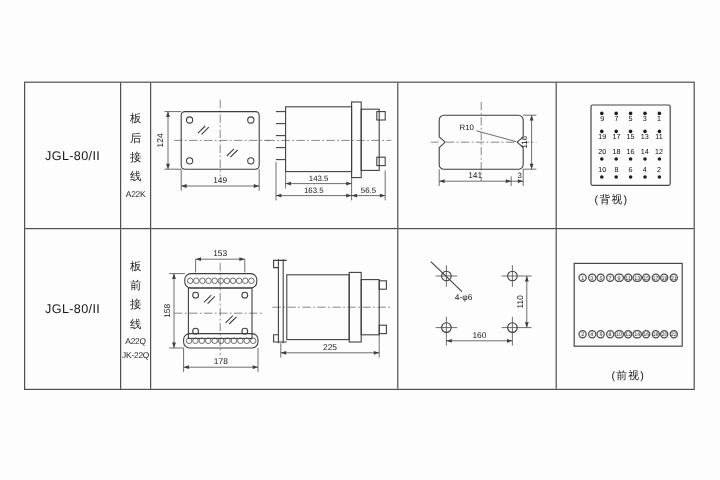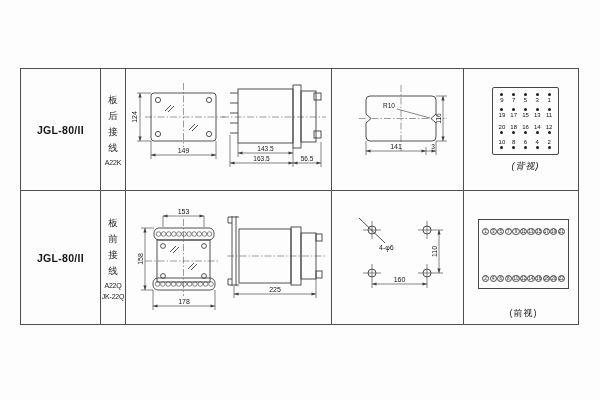--- a/index.html
+++ b/index.html
@@ -4,21 +4,21 @@
 <style>
   html,body{margin:0;padding:0;}
   body{width:600px;height:400px;background:#fdfdfd;position:relative;overflow:hidden;
        font-family:"Liberation Sans","DejaVu Sans",sans-serif;color:#1c1c1c;}
   .tbl{position:absolute;left:20px;top:68px;width:557px;height:255px;
        border:1px solid #4f4f4f;box-sizing:content-box;}
   .cell{position:absolute;box-sizing:border-box;}
   .br{border-right:1px solid #4f4f4f;}
   .bb{border-bottom:1px solid #4f4f4f;}
   .model-cell{display:flex;align-items:center;justify-content:center;}
-  .model{font-size:10.5px;letter-spacing:0.3px;color:#161616;font-weight:bold;}
+  .model{font-size:10.5px;letter-spacing:0.3px;color:#161616;}
   .wiring-cell{display:flex;flex-direction:column;align-items:center;justify-content:center;}
   .wchar{font-size:9.5px;line-height:10px;margin:3px 0;}
   .wcode{font-size:7px;line-height:8px;margin-top:3px;letter-spacing:-0.2px;}
   svg{position:absolute;overflow:visible;}
   svg text{font-size:7px;fill:#161616;}
   text.sm{font-size:6.5px;}
   .tbox{position:absolute;border:1px solid #474747;border-radius:2px;background:#fdfdfd;
         display:grid;grid-template-columns:repeat(5,1fr);grid-template-rows:repeat(4,1fr);
         padding:2px 3px;box-sizing:border-box;}
   .tcell{display:flex;flex-direction:column;align-items:center;justify-content:center;gap:1px;}
@@ -234,21 +234,21 @@
         </div>
         <div class="tcell">
           <div class="tnum">4</div>
           <div class="tdot"></div>
         </div>
         <div class="tcell">
           <div class="tnum">2</div>
           <div class="tdot"></div>
         </div>
       </div>
-    <div class="caption" style="left:28px;top:91px;width:67px;font-style:italic;">(背视)</div>
+    <div class="caption" style="left:12px;top:91px;width:67px;">(背视)</div>
   </div>
 
   <div class="cell br model-cell" style="left:0;top:122px;width:80px;height:133px;">
     <span class="model">JGL-80/II</span>
   </div>
 
   <div class="cell br wiring-cell" style="left:80px;top:122px;width:25px;height:133px;">
     <span class="wchar">板</span>
     <span class="wchar">前</span>
     <span class="wchar">接</span>

